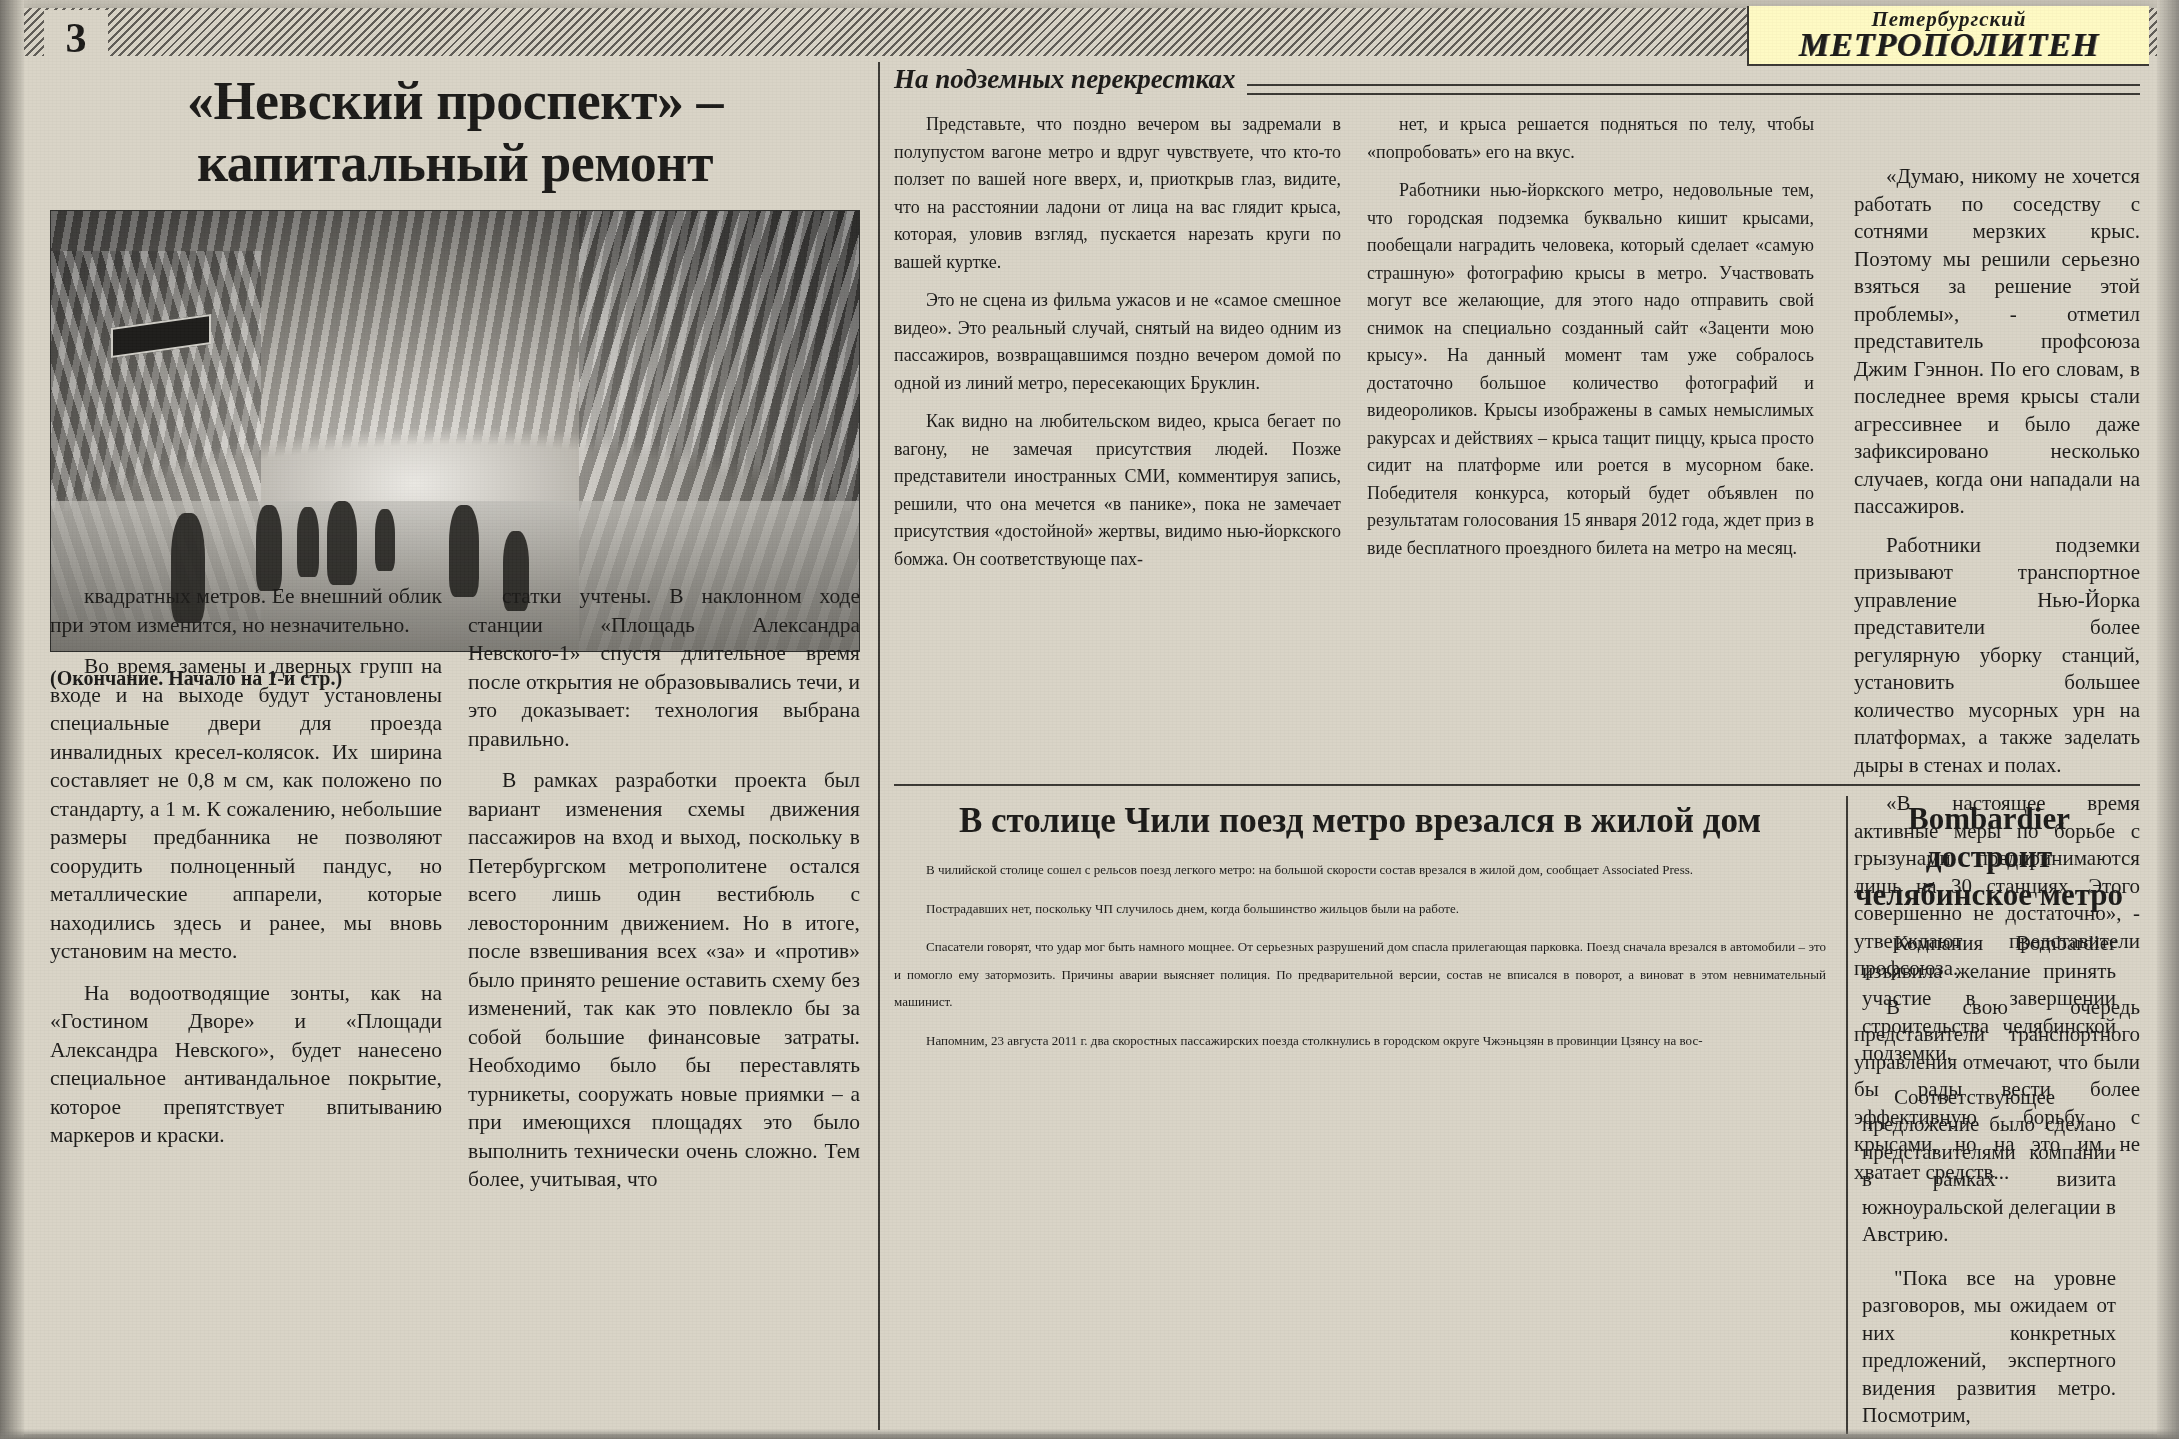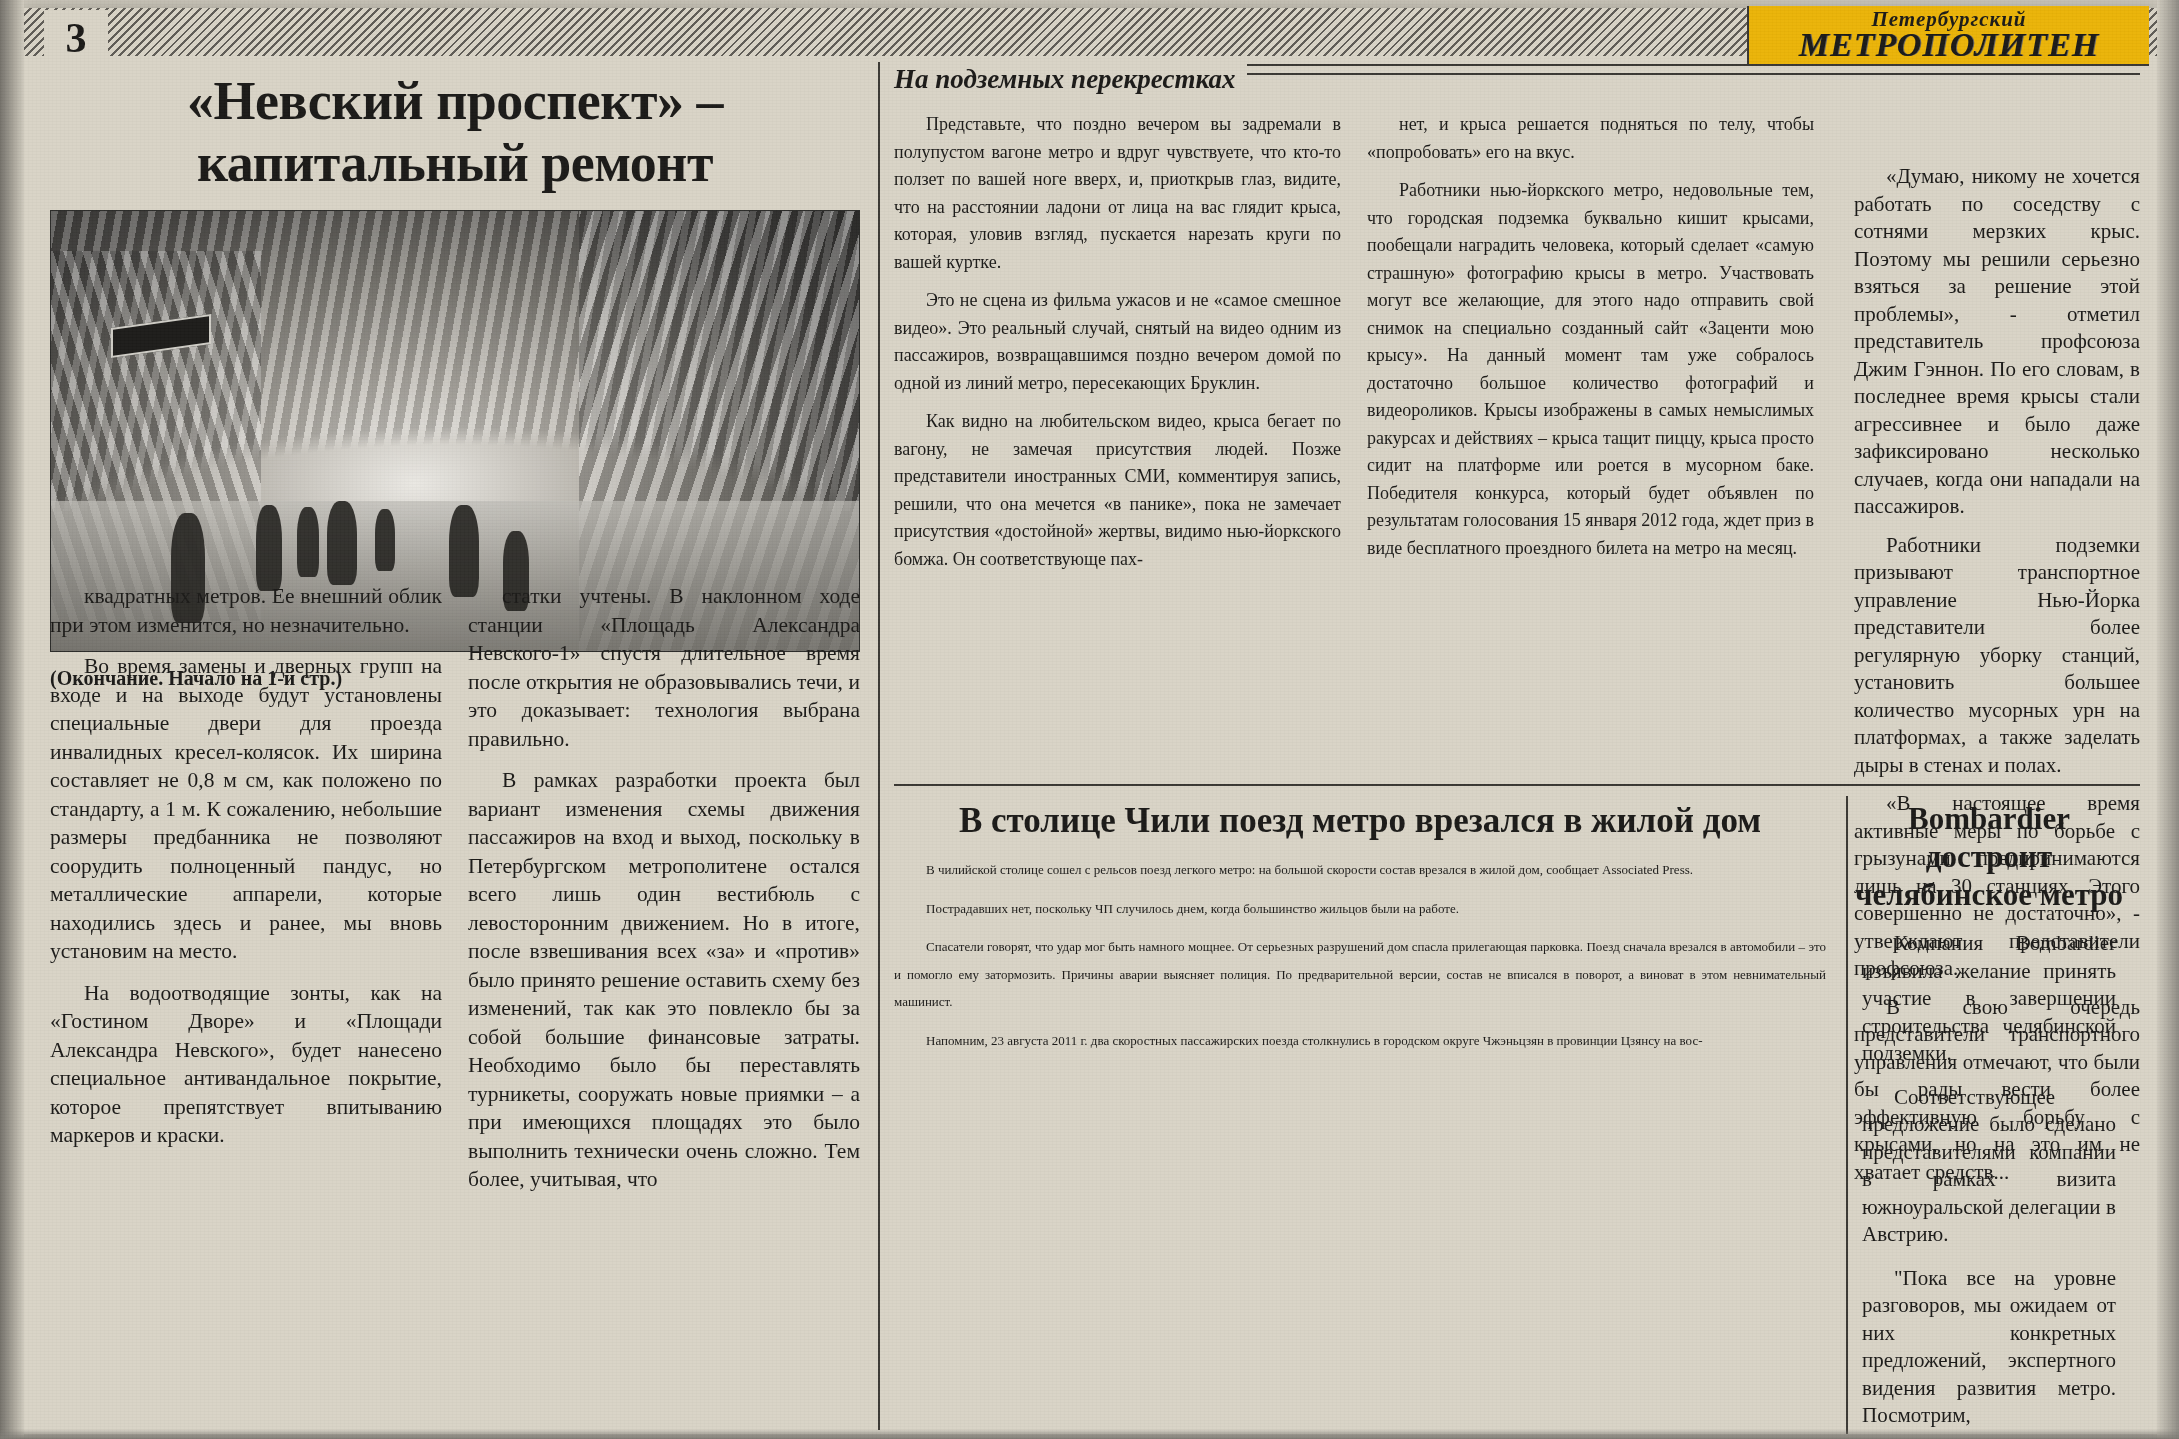--- a/index.html
+++ b/index.html
@@ -60,21 +60,21 @@
     text-align: center;
     font-family: "Liberation Serif", serif;
   }
   
   .masthead {
     position: absolute;
     right: 30px;
     top: 6px;
     width: 400px;
     height: 58px;
-    background: #eab308;
+    background: #fef9c3;
     border-left: 2px solid #3a3833;
     border-bottom: 2px solid #3a3833;
     display: flex;
     flex-direction: column;
     align-items: center;
     justify-content: center;
     overflow: hidden;
   }
   .masthead .m1 {
     font-family: "Liberation Serif", serif;
@@ -202,21 +202,21 @@
 
   
   .right-col {
     position: absolute;
     left: 854px;
     top: 0;
     width: 1246px;
   }
   .rubric {
     display: flex;
-    align-items: flex-start;
+    align-items: flex-end;
     gap: 12px;
     margin: 2px 0 6px 0;
   }
   .rubric .rtext {
     font-style: italic;
     font-weight: bold;
     font-size: 27px;
     white-space: nowrap;
   }
   .rubric .rline {

